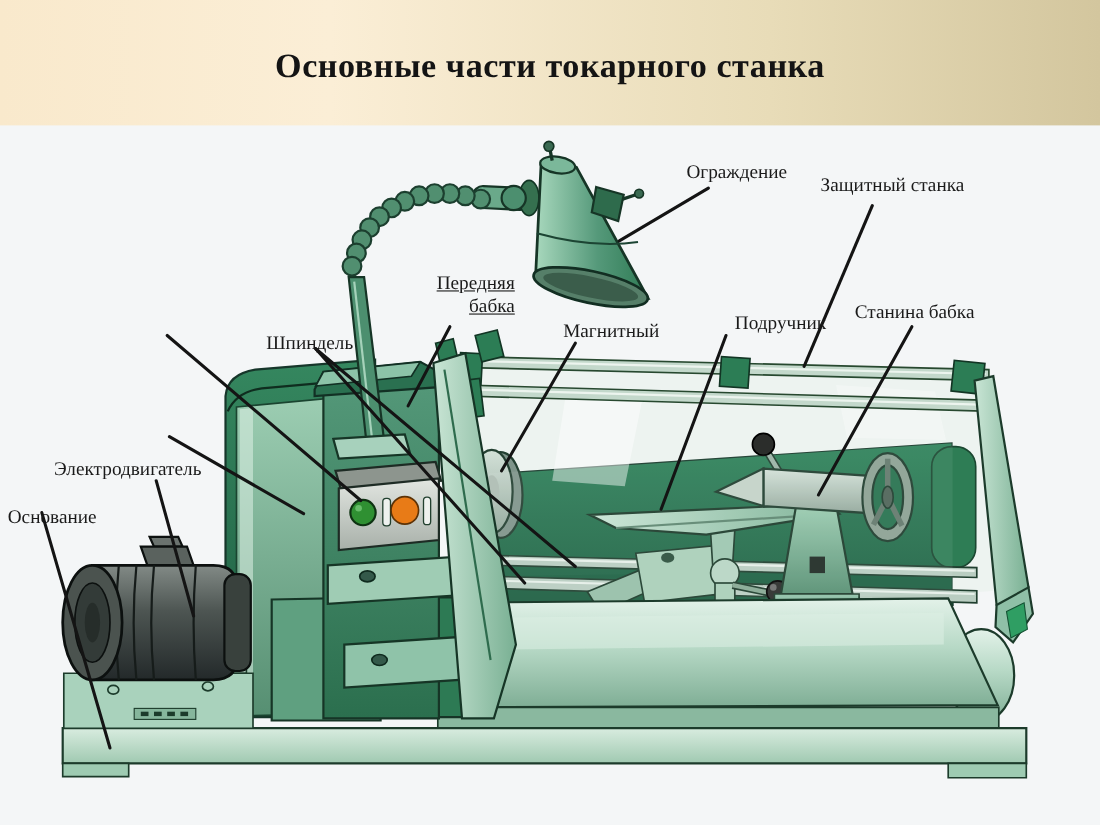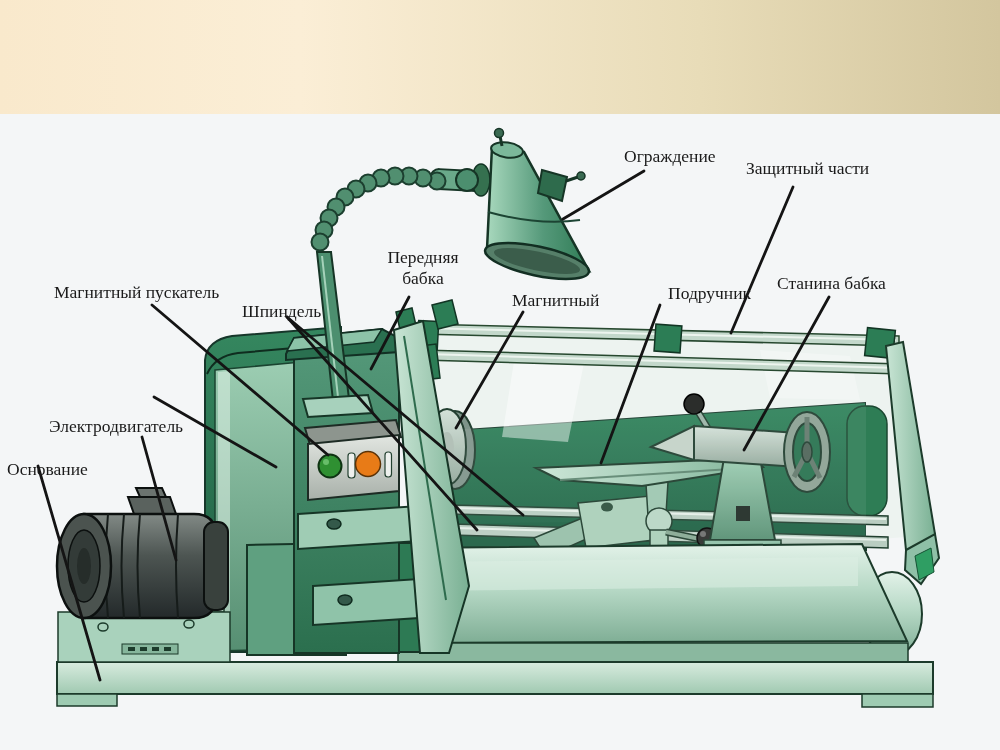--- a/index.html
+++ b/index.html
@@ -7,27 +7,28 @@
        background:#f4f6f7;font-family:"Liberation Serif","DejaVu Serif",serif;}
   .stage{position:absolute;left:0;top:0;width:1000px;height:750px;}
   .header-band{position:absolute;left:0;top:0;width:1000px;height:114px;
        background:linear-gradient(90deg,#f9e9cc 0%,#fbeed6 30%,#ead dbb 55%,#e6d9b4 65%,#d3c69e 100%);
        background:linear-gradient(90deg,#f9e9cc 0%,#fbeed6 30%,#e8dcb8 70%,#d3c69e 100%);}
   .slide-title{position:absolute;left:0;top:42px;width:1000px;text-align:center;
        font-size:31px;font-weight:bold;color:#141414;letter-spacing:.5px;}
   svg.machine{position:absolute;left:0;top:0;}
   .label{position:absolute;font-size:17.5px;line-height:21px;color:#1a1a1a;
        white-space:pre-line;}
-  .label.centered{text-align:center;}
+  .label.centered{text-align:right;text-decoration:underline;}
 </style>
 </head>
 <body>
 
 <div class="stage">
   <div class="header-band"></div>
+  <div class="slide-title">Основные части токарного станка</div>
 
   <svg class="machine" width="1000" height="750" viewBox="0 0 1000 750">
     <defs>
       <linearGradient id="gWall" x1="0" y1="0" x2="0" y2="1">
         <stop offset="0" stop-color="#2f835b"></stop>
           <stop offset="1" stop-color="#1d5f42"></stop>
       </linearGradient>
       <linearGradient id="gBed" x1="0" y1="0" x2="0" y2="1">
         <stop offset="0" stop-color="#e3f2e9"></stop>
           <stop offset=".45" stop-color="#b7d9c6"></stop>
@@ -267,23 +268,22 @@
       <line x1="152" y1="305" x2="328" y2="455"></line>
       <line x1="287" y1="317" x2="477" y2="530"></line>
       <line x1="287" y1="317" x2="523" y2="515"></line>
       <line x1="154" y1="397" x2="276" y2="467"></line>
       <line x1="142" y1="437" x2="176" y2="560"></line>
       <line x1="38" y1="466" x2="100" y2="680"></line>
     </g>
   </svg>
 
   <div class="label" style="left:624px;top:146px">Ограждение</div>
-  <div class="label" style="left:746px;top:158px">Защитный части</div>
+  <div class="label" style="left:746px;top:158px">Защитный станка</div>
   <div class="label centered" style="left:378px;top:247px;width:90px">Передняя
 бабка</div>
   <div class="label" style="left:512px;top:290px">Магнитный</div>
   <div class="label" style="left:668px;top:283px">Подручник</div>
   <div class="label" style="left:777px;top:273px">Станина бабка</div>
-  <div class="label" style="left:54px;top:282px">Магнитный пускатель</div>
   <div class="label" style="left:242px;top:301px">Шпиндель</div>
   <div class="label" style="left:49px;top:416px">Электродвигатель</div>
   <div class="label" style="left:7px;top:459px">Основание</div>
 </div>
 
 </body></html>

